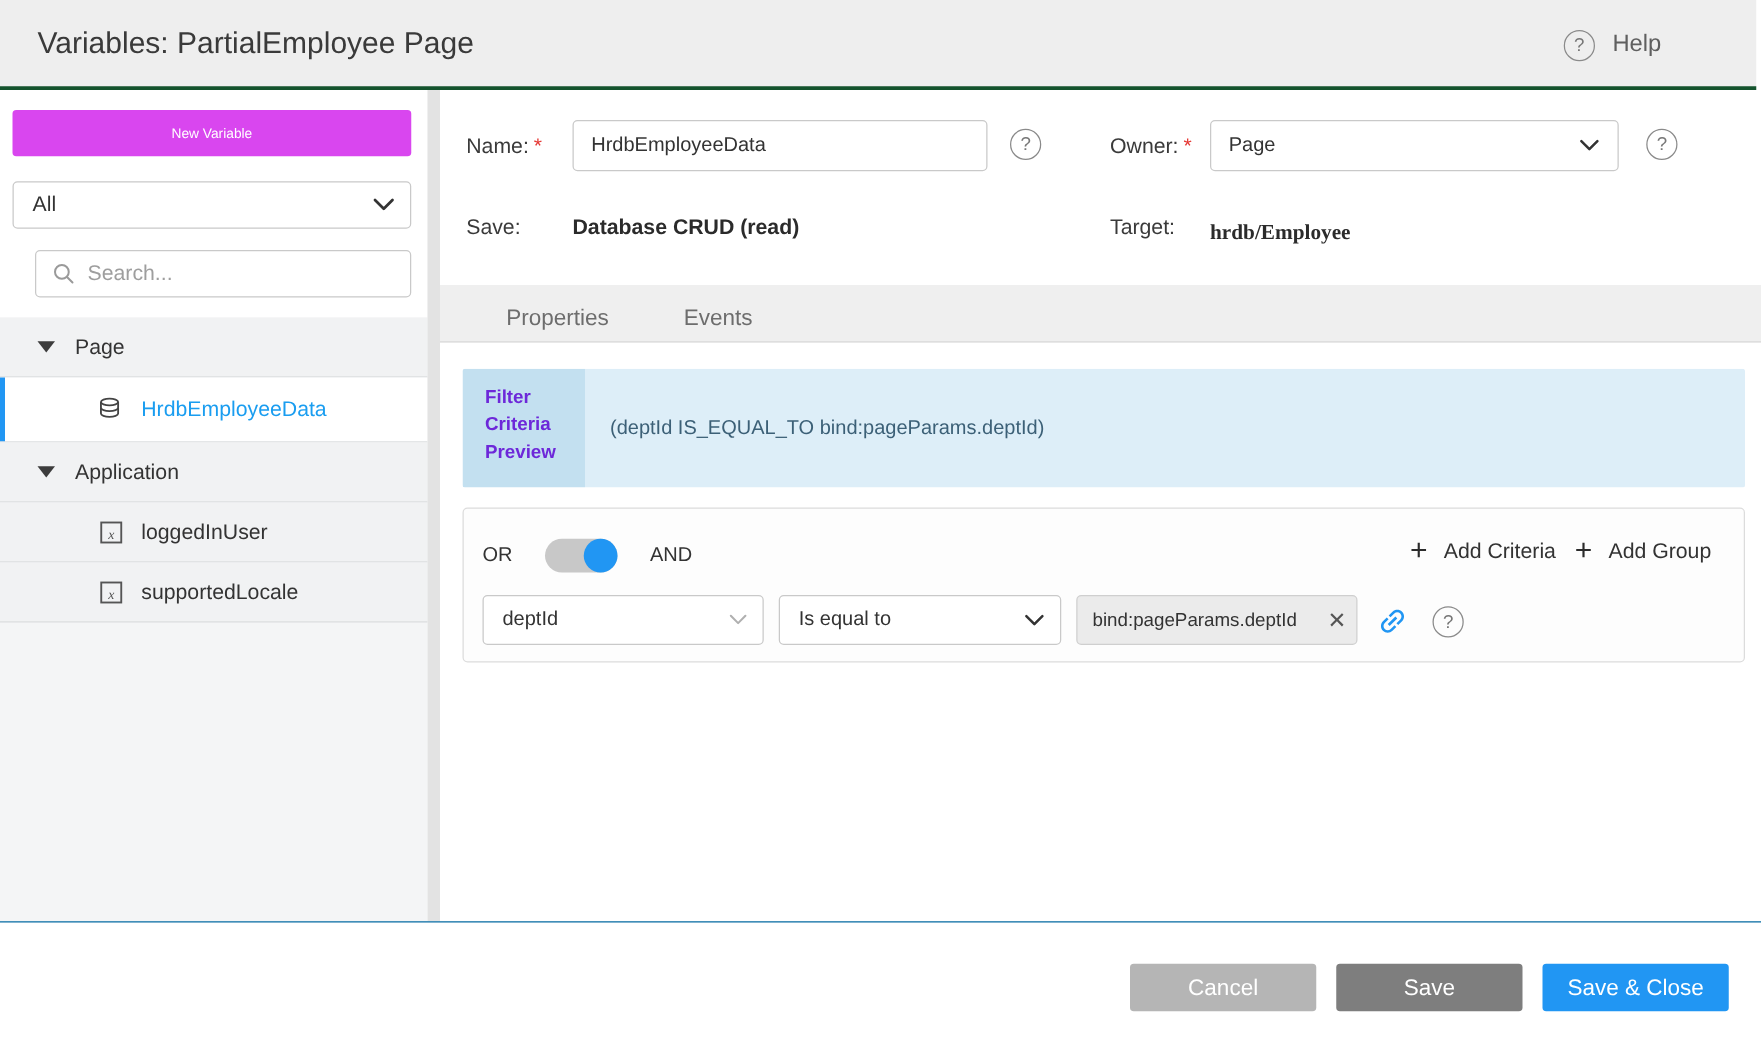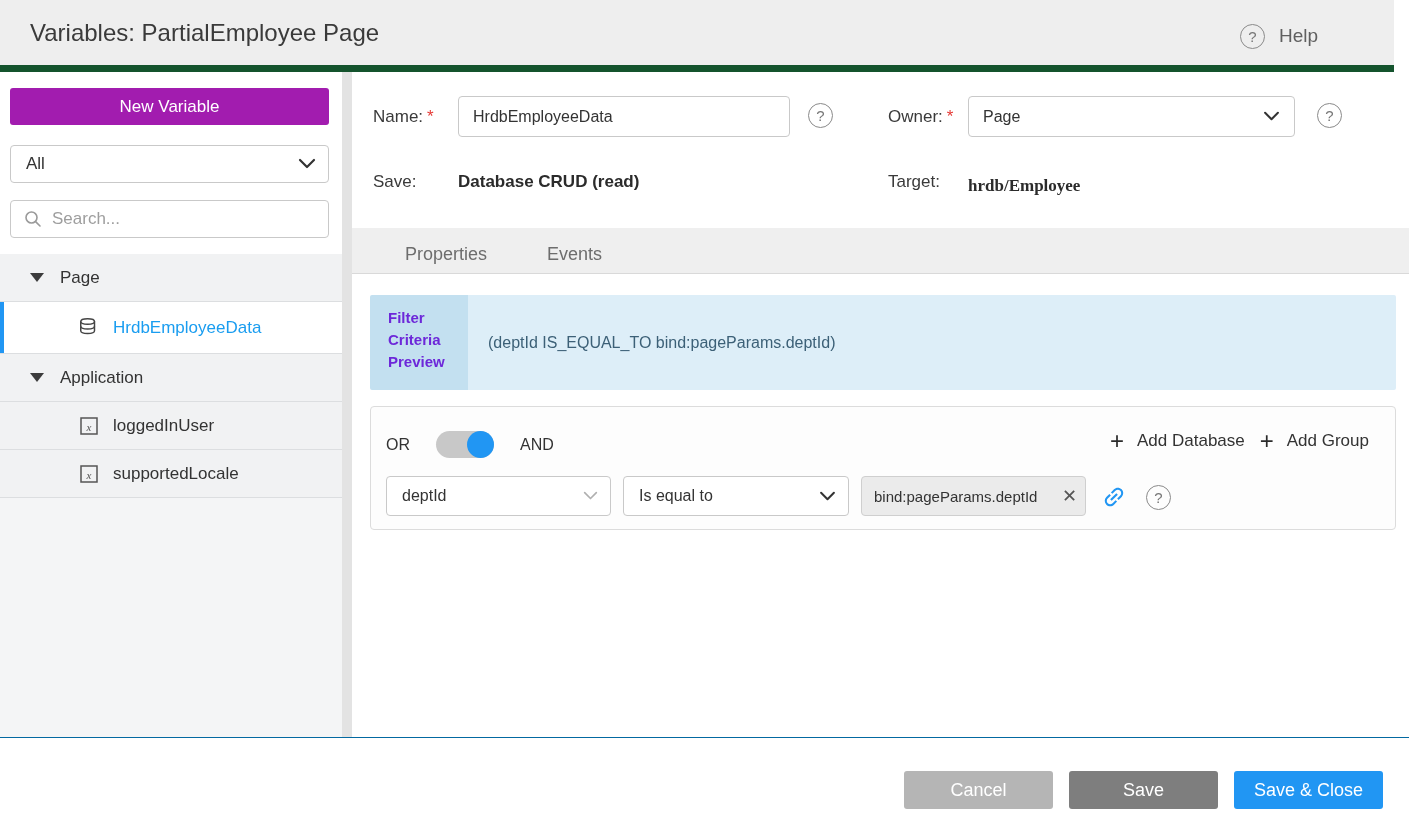--- a/index.html
+++ b/index.html
@@ -7,22 +7,22 @@
   body {
     font-family: "Liberation Sans", sans-serif;
     position: relative;
     background: #fff;
     overflow: hidden;
     color: #333;
   }
 
   
   .header {
-    position:absolute; top:0; left:0; right:15px; height:72px;
-    background:#eeeeee; border-bottom:7px solid #14532d;
+    position:absolute; top:0; left:0; right:4px; height:72px;
+    background:#eeeeee; border-bottom:3px solid #14532d;
     display:flex; align-items:center;
   }
   .header-title { margin-left:30px; font-size:24px; color:#3a3a3a; }
   .help-area {
     position:absolute; right:76px; top:0; height:72px;
     display:flex; align-items:center; gap:14px;
     color:#5f5f5f; font-size:19px; cursor:pointer;
   }
   .qcircle {
     width:25px; height:25px; border:2px solid #666; border-radius:50%;
@@ -33,32 +33,32 @@
   .qcircle.thin { border-width:1.5px; font-weight:normal; color:#777; border-color:#8a8a8a; }
 
   
   .sidebar {
     position:absolute; top:72px; left:0; width:342px; bottom:101px;
     background:#f4f5f6;
   }
   .sidebar-top { background:#fff; padding:16px 13px 16px 10px; }
   .btn-new-variable {
     display:block; width:100%; height:37px; border:none; border-radius:3px;
-    background:#a21caf; color:#fff; font-size:17px; cursor:pointer;
+    background:#d946ef; color:#fff; font-size:11px; cursor:pointer;
     font-family:"Liberation Sans", sans-serif;
   }
   .sidebar-select {
     margin-top:20px; height:38px; border:1px solid #c9c9c9; border-radius:4px;
     background:#fff; display:flex; align-items:center; padding:0 12px 0 15px;
     font-size:17px; color:#333; cursor:pointer;
   }
   .sidebar-select .grow { flex:1; }
   .sidebar-search {
     margin-top:17px; height:38px; border:1px solid #c9c9c9; border-radius:4px;
-    background:#fff; display:flex; align-items:center; padding:0 10px 0 13px;
+    background:#fff; display:flex; align-items:center; padding:0 10px 0 13px;margin-left:18px;
   }
   .sidebar-search input {
     border:none; outline:none; flex:1; font-size:17px; margin-left:10px;
     font-family:"Liberation Sans", sans-serif; color:#333; background:transparent;
   }
   .sidebar-search input::placeholder { color:#9e9e9e; }
 
   .tree { }
   .tree-row {
     height:48px; display:flex; align-items:center;
@@ -317,21 +317,21 @@
       <span>OR</span>
       <span class="toggle">
           <span class="knob"></span>
         </span>
       <span>AND</span>
     </div>
 
     <div class="add-actions">
       <span class="action">
         <span class="plus">+</span>
-        <span>Add Database</span>
+        <span>Add Criteria</span>
       </span>
       <span class="action">
         <span class="plus">+</span>
         <span>Add Group</span>
       </span>
     </div>
 
     <div class="crit-select" style="left:15px; width:225px;">
       <span class="grow">deptId</span>
       <span>

